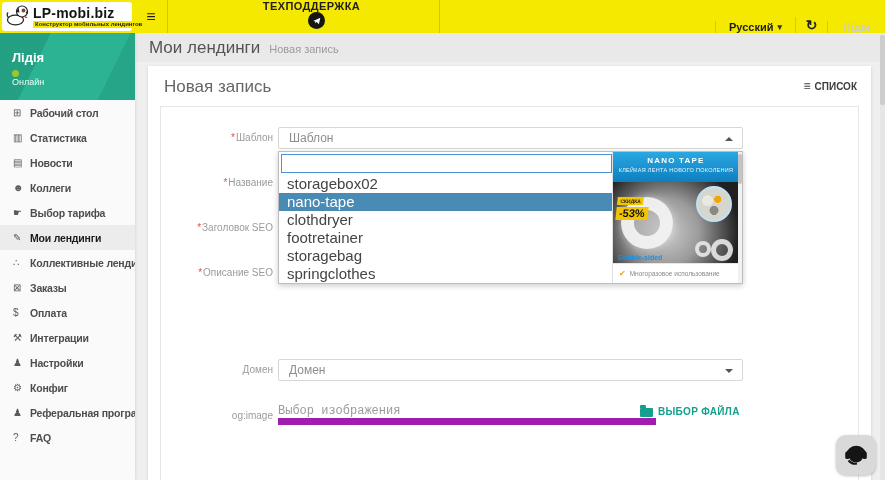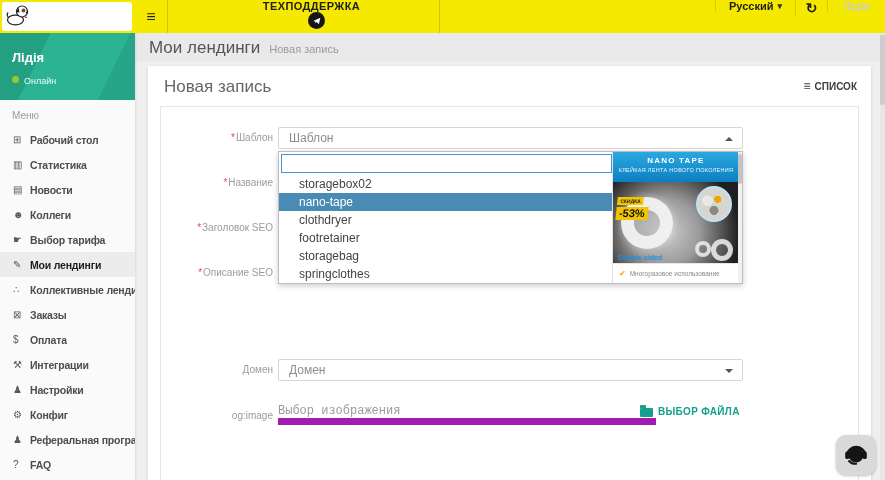--- a/index.html
+++ b/index.html
@@ -9,34 +9,34 @@
   
   .topbar { position:absolute; left:0; top:0; width:885px; height:33px; background:#f5e900; z-index:20; }
   .logo-box { position:absolute; left:2px; top:2px; width:130px; height:29px; background:#fff; border-radius:3px; display:flex; align-items:center; padding:0 3px; }
   .brand-col { display:flex; flex-direction:column; margin-left:2px; }
   .brand { font-size:14px; font-weight:bold; color:#141414; letter-spacing:.2px; line-height:15px; }
   .tagline { font-size:6px; font-weight:bold; color:#222; background:#f5e900; padding:0 2px 1px; width:max-content; }
   .burger { position:absolute; left:135px; top:0; width:33px; height:33px; line-height:33px; text-align:center; font-size:16px; font-weight:bold; color:#222; border-right:1px solid rgba(0,0,0,.14); cursor:pointer; }
   .support { position:absolute; left:168px; top:0; width:272px; height:33px; display:flex; align-items:center; padding-left:16px; border-right:1px solid rgba(0,0,0,.14); cursor:pointer;flex-direction:column; }
   .support-label { font-size:11px; font-weight:bold; color:#1d1d1d; letter-spacing:.4px; }
   .tg { width:17px; height:17px; border-radius:50%; background:#151515; margin-left:10px; display:flex; align-items:center; justify-content:center; }
-  .right-group { position:absolute; right:0; top:0; height:33px; display:flex; align-items:flex-start; }
+  .right-group { position:absolute; right:0; top:0; height:33px; display:flex; align-items:flex-end; }
   .lang { display:flex; align-items:center; padding:0 13px; font-size:11px; font-weight:bold; color:#1d1d1d; border-left:1px solid rgba(0,0,0,.12); cursor:pointer; }
   .lang .caret { font-size:9px; margin-left:4px; color:#333; }
   .refresh { width:32px; display:flex; align-items:center; justify-content:center; font-size:14px; font-weight:bold; color:#222; border-left:1px solid rgba(0,0,0,.12); cursor:pointer; }
   .hdr-user { width:58px; display:flex; align-items:center; justify-content:center; font-size:11px; font-weight:bold; color:#cfcfbd; border-left:1px solid rgba(0,0,0,.12); cursor:pointer; }
 
   
   .sidebar { position:absolute; left:0; top:33px; width:135px; bottom:0; background:#fafafa; z-index:10; box-shadow:1px 0 2px rgba(0,0,0,.08); }
   .user-panel { height:67px; background:#2bb394;
     background-image:linear-gradient(116deg, rgba(10,90,70,.22) 0 30%, transparent 30.4%),
                      linear-gradient(296deg, rgba(10,90,70,.16) 0 22%, transparent 22.4%);
     padding:17px 0 0 12px; }
   .user-name { color:#fff; font-size:13px; font-weight:bold; }
-  .user-status { display:flex; align-items:flex-start; margin-top:11px; }
+  .user-status { display:flex; align-items:flex-start; margin-top:5px;flex-direction:column; }
   .status-dot { width:7px; height:7px; border-radius:50%; background:#9fc52c; margin-right:5px; }
   .status-text { color:#eafff8; font-size:9px; }
   .menu-label { padding:10px 12px 6px; font-size:10px; color:#9a9a9a; }
   .menu { list-style:none; }
   .menu li { height:25px; display:flex; align-items:center; padding-left:13px; cursor:pointer; white-space:nowrap; overflow:hidden; }
   .menu li.active { background:#ececec; }
   .mi-icon { width:17px; font-size:10px; color:#5a5a5a; flex:0 0 17px; }
   .mi-label { font-size:10.5px; font-weight:bold; color:#4d4d4d; letter-spacing:-.2px; }
   .menu li.active .mi-label { color:#1c1c1c; }
 
@@ -62,21 +62,21 @@
   .req { color:#d9534f; margin-right:1px; }
 
   .sel { position:absolute; left:117px; width:465px; height:22px; border:1px solid #d7d7d7; border-radius:2px; background:#fff; display:flex; align-items:center; padding:0 10px; cursor:pointer; }
   .sel .ph { font-size:12px; color:#8e8e8e; }
   .caret-up { position:absolute; right:9px; top:9px; width:0; height:0; border-left:4px solid transparent; border-right:4px solid transparent; border-bottom:4px solid #555; }
   .caret-down { position:absolute; right:9px; top:9px; width:0; height:0; border-left:4px solid transparent; border-right:4px solid transparent; border-top:4px solid #555; }
 
   .dropdown { position:absolute; left:117px; top:44px; width:465px; height:133px; background:#fff; border:1px solid #bdbdbd; box-shadow:0 2px 6px rgba(0,0,0,.2); z-index:6; }
   .dd-search { position:absolute; left:2px; top:2px; width:331px; height:19px; border:1px solid #4a90d9; font-size:12px; color:#333; padding:0 4px; outline:none; font-family:"Liberation Sans",sans-serif; }
   .dd-opts { position:absolute; left:0; top:23px; width:334px; }
-  .opt { height:18px; line-height:18px; padding-left:20px; font-size:12px; color:#444; cursor:pointer; }
+  .opt { height:18px; line-height:18px; padding-left:8px; font-size:15px; color:#444; cursor:pointer; }
   .opt.sel-opt { background:#4a8bb5; color:#fff; }
 
   
   .preview { position:absolute; right:0; top:0; width:130px; height:131px; background:#fff; border-left:1px solid #e0e0e0; overflow:hidden; }
   .pv-scroll { position:absolute; right:0; top:0; width:4px; height:131px; background:#f1f1f1; }
   .pv-thumb { position:absolute; right:0; top:2px; width:4px; height:30px; background:#c4c4c4; border-radius:2px; }
   .banner { position:absolute; left:0; top:0; width:126px; }
   .pv-head { height:30px; background:linear-gradient(180deg,#2aa8e2,#0d7fc0); text-align:center; padding-top:4px; }
   .pv-title { font-size:8px; font-weight:bold; color:#fff; letter-spacing:1.2px; }
   .pv-sub { font-size:5.5px; color:#eaf6ff; margin-top:2px; letter-spacing:.3px; }
@@ -116,20 +116,24 @@
       <svg width="26" height="24" viewBox="0 0 26 24">
         <ellipse cx="10.5" cy="17" rx="8" ry="4.8" fill="#fff" stroke="#222" stroke-width="1.2"></ellipse>
         <circle cx="17" cy="8.5" r="5.5" fill="#fff" stroke="#222" stroke-width="1.2"></circle>
         <path d="M13.5 4.5 L11 9 L14.5 9.5 Z" fill="#222"></path>
         <circle cx="18.5" cy="7.5" r="1.9" fill="#7a4b2a"></circle>
         <circle cx="21.8" cy="9.5" r="1" fill="#222"></circle>
         <path d="M3.5 14.5 Q1 11.5 3.2 9.5" stroke="#222" stroke-width="1.2" fill="none"></path>
         <path d="M19.5 13 q1 2 2.4 1.2" stroke="#c0392b" stroke-width="1.2" fill="none"></path>
       </svg>
     </span>
+    <span class="brand-col">
+      <span class="brand">LP-mobi.biz</span>
+      <span class="tagline">Конструктор мобильных лендингов</span>
+    </span>
   </div>
   <div class="burger">≡</div>
   <div class="support">
     <span class="support-label">ТЕХПОДДЕРЖКА</span>
     <span class="tg">
       <svg width="10" height="10" viewBox="0 0 24 24">
           <path d="M3 12 L20 4 L16.5 20 L11.5 14.5 L7.5 17.5 L8 13 Z" fill="#fff"></path>
         </svg>
     </span>
   </div>
@@ -146,21 +150,20 @@
 </div>
 
 <div class="sidebar">
   <div class="user-panel">
     <div class="user-name">Лідія</div>
     <div class="user-status">
       <span class="status-dot"></span>
       <span class="status-text">Онлайн</span>
     </div>
   </div>
-  <div class="menu-label">Меню</div>
   <ul class="menu">
     <li>
         <span class="mi-icon">⊞</span>
         <span class="mi-label">Рабочий стол</span>
       </li>
     <li>
         <span class="mi-icon">▥</span>
         <span class="mi-label">Статистика</span>
       </li>
     <li>

